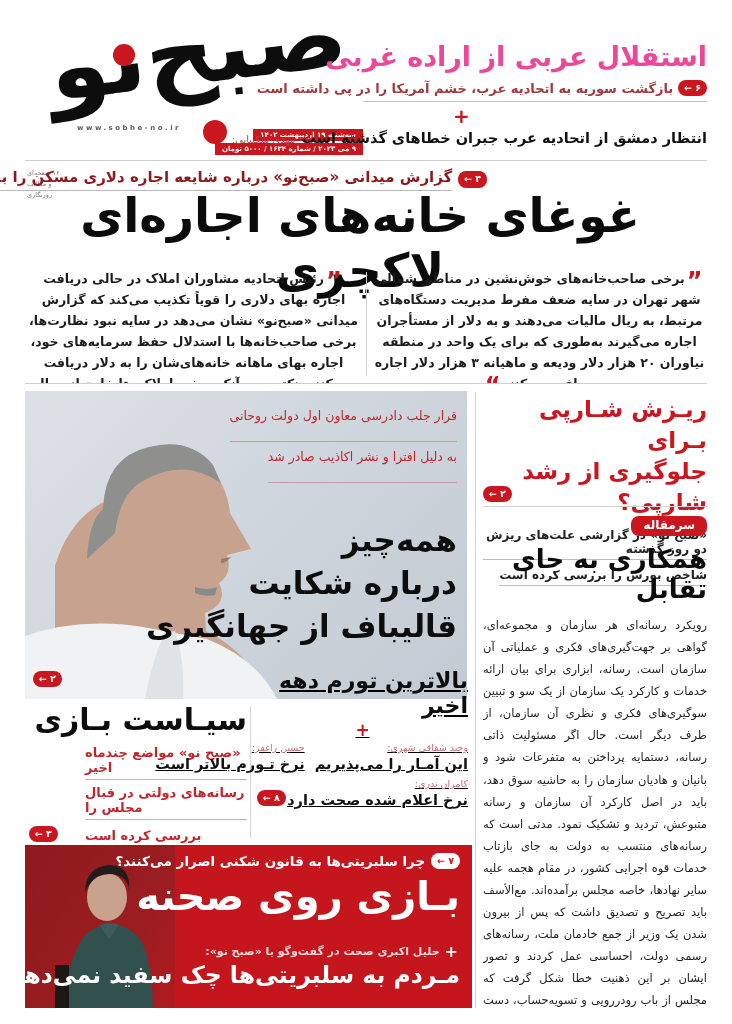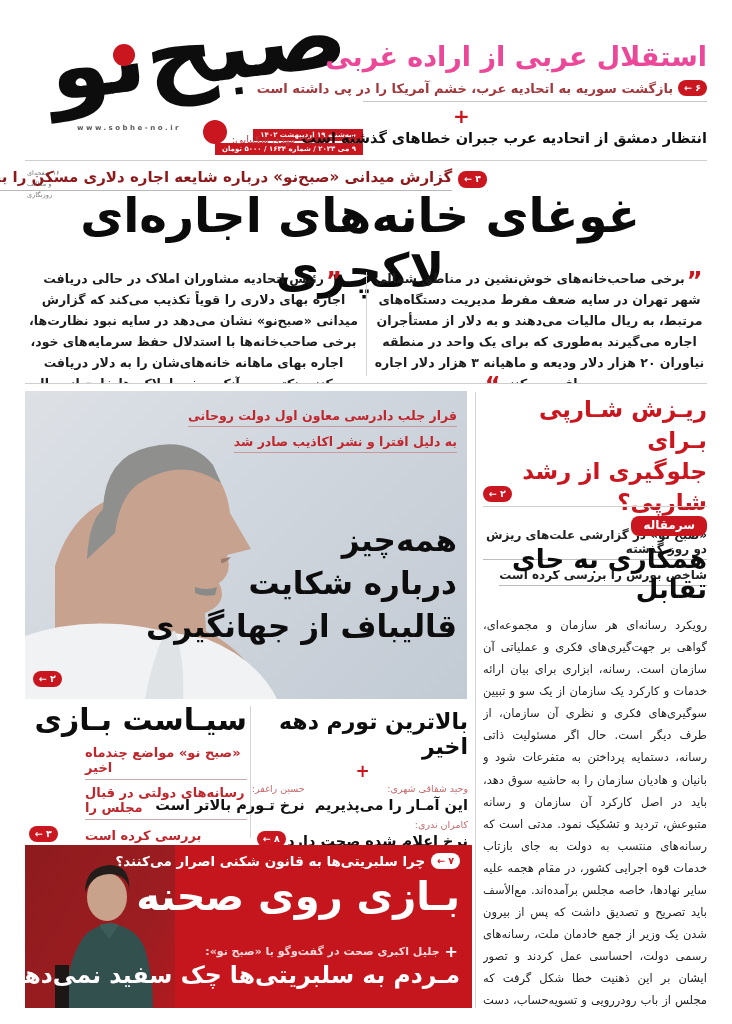--- a/index.html
+++ b/index.html
@@ -48,22 +48,22 @@
   .quote { position:absolute; top:268px; height:116px; font-size:12.5px; font-weight:700; color:#1c1c1c;
            line-height:1.68; text-align:center; overflow:hidden; }
   .quote-r { left:372px; width:335px; }
   .quote-l { left:27px; width:333px; }
   .qmark { color:#c9161f; font-size:24px; font-weight:900; line-height:0; vertical-align:-6px; padding:0 2px; }
 
   
   .photo-block { position:absolute; left:25px; top:391px; width:442px; height:308px;
                  background:linear-gradient(135deg,#dde1e6 0%,#ccd3db 60%,#c2cad3 100%); overflow:hidden; }
   .photo-kicker { position:absolute; right:10px; top:14px; text-align:right; }
-  .photo-kicker div { display:inline-block; color:#c0272d; font-size:12.5px; font-weight:bold;
-                      border-bottom:1px solid #c79a9c; padding-bottom:3px; margin-bottom:4px; }
+  .photo-kicker div { display:inline-block; color:#c0272d; font-size:12.5px; font-weight:normal;
+                      border-bottom:1px solid #c79a9c; padding-bottom:18px; margin-bottom:4px; }
   .photo-title { position:absolute; right:10px; top:128px; text-align:right; font-size:31px; font-weight:900;
                  color:#0d0d0d; line-height:1.38; letter-spacing:-0.5px; }
   .photo-badge { position:absolute; left:8px; bottom:12px; }
 
   
   .bourse { position:absolute; left:483px; top:394px; width:224px; }
   .bourse-title { color:#c9161f; font-size:23px; font-weight:900; text-align:right; line-height:1.35; letter-spacing:-0.5px; }
   .bourse-sub { margin-top:10px; text-align:right; position:relative; }
   .bourse-sub div { display:inline-block; font-size:12px; font-weight:bold; color:#222;
                     border-bottom:1px solid #bdbdbd; padding-bottom:3px; margin-bottom:4px; }
@@ -76,21 +76,21 @@
 
   
   .politics { position:absolute; left:25px; top:702px; width:222px; height:140px; }
   .pol-title { font-size:30px; font-weight:900; color:#0d0d0d; text-align:right; letter-spacing:-0.5px; }
   .pol-sub { margin-top:8px; text-align:left; padding-left:60px; }
   .pol-sub div { display:inline-block; color:#c0272d; font-size:13px; font-weight:bold;
                  border-bottom:1px solid #cfا; border-bottom:1px solid #ccadad; padding-bottom:4px; margin-bottom:5px; }
   .pol-badge { position:absolute; left:4px; bottom:0px; }
 
   
-  .inflation { position:absolute; left:257px; top:709px; width:211px; height:142px; }
+  .inflation { position:absolute; left:257px; top:668px; width:211px; height:142px;text-decoration:underline; }
   .inf-title { font-size:22px; font-weight:900; color:#0d0d0d; text-align:right; letter-spacing:-0.5px; }
   .inf-plus { text-align:center; font-size:17px; margin-top:2px; }
   .inf-grid { display:flex; gap:10px; margin-top:2px; }
   .inf-cell { flex:1; text-align:right; }
   .inf-author { color:#c66a6e; font-size:9.5px; }
   .inf-quote { color:#111; font-size:14.5px; font-weight:900; white-space:nowrap; margin-top:3px; }
   .inf-bottom { margin-top:6px; text-align:right; position:relative; }
   .inf-badge { position:absolute; left:0; bottom:2px; }
 
   

